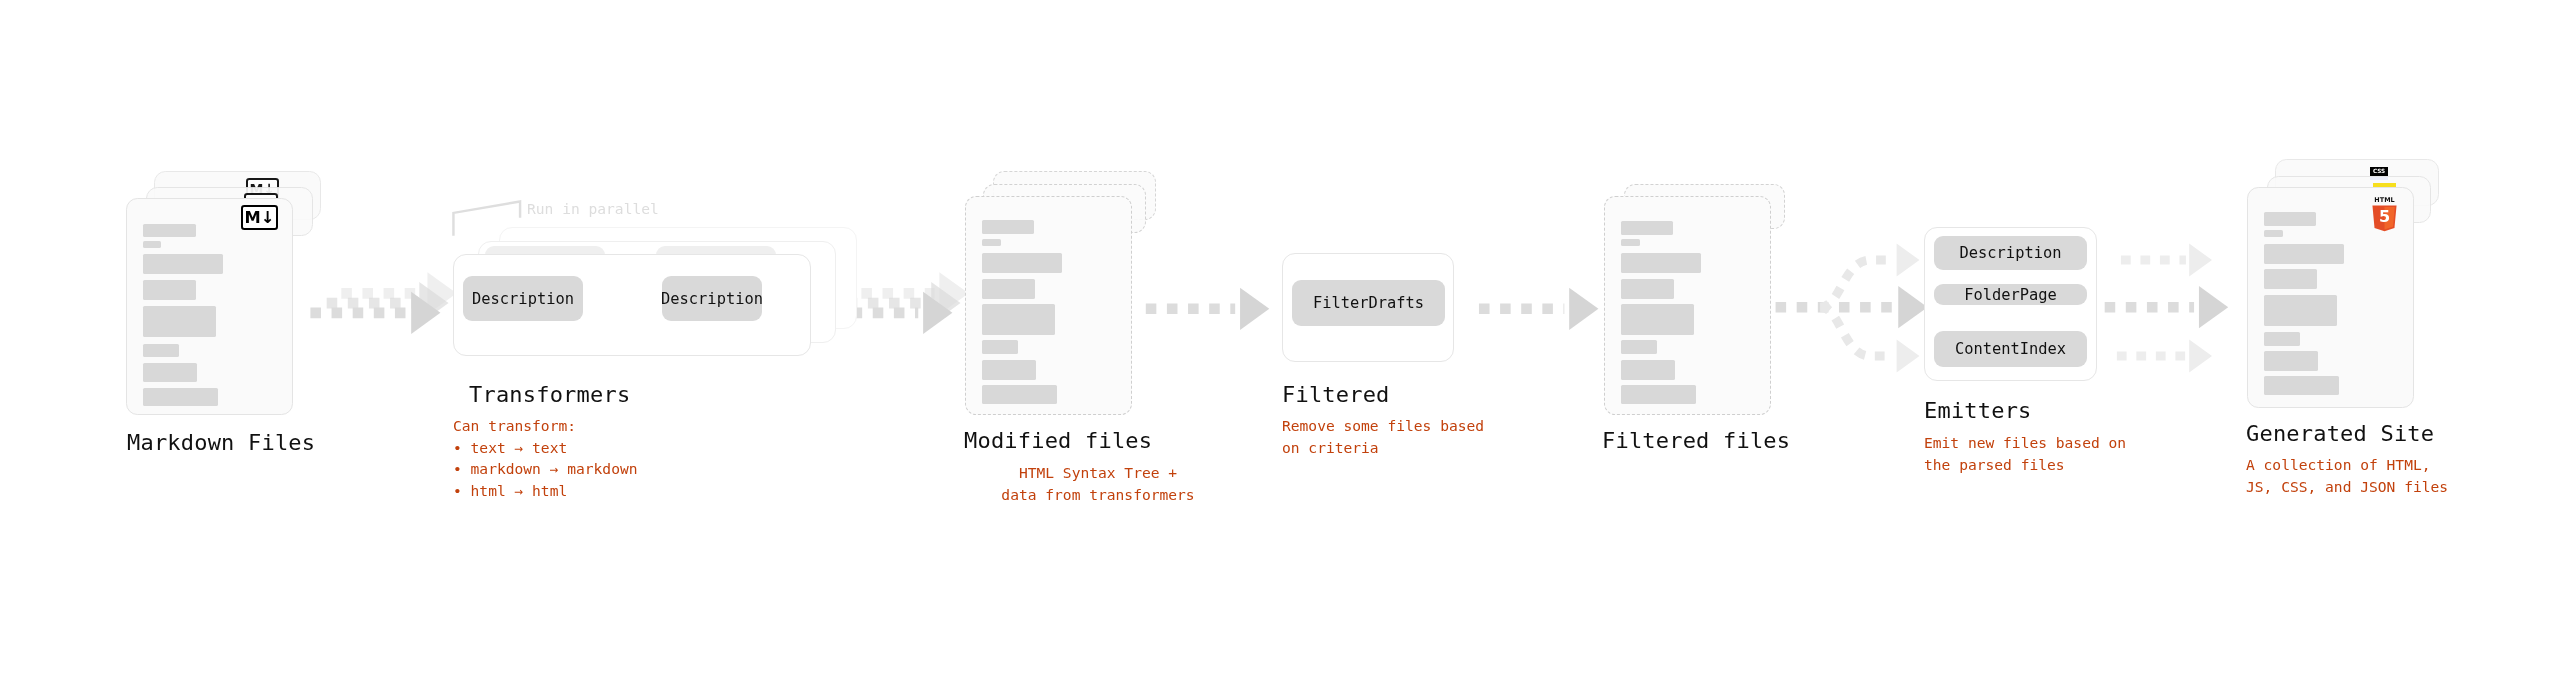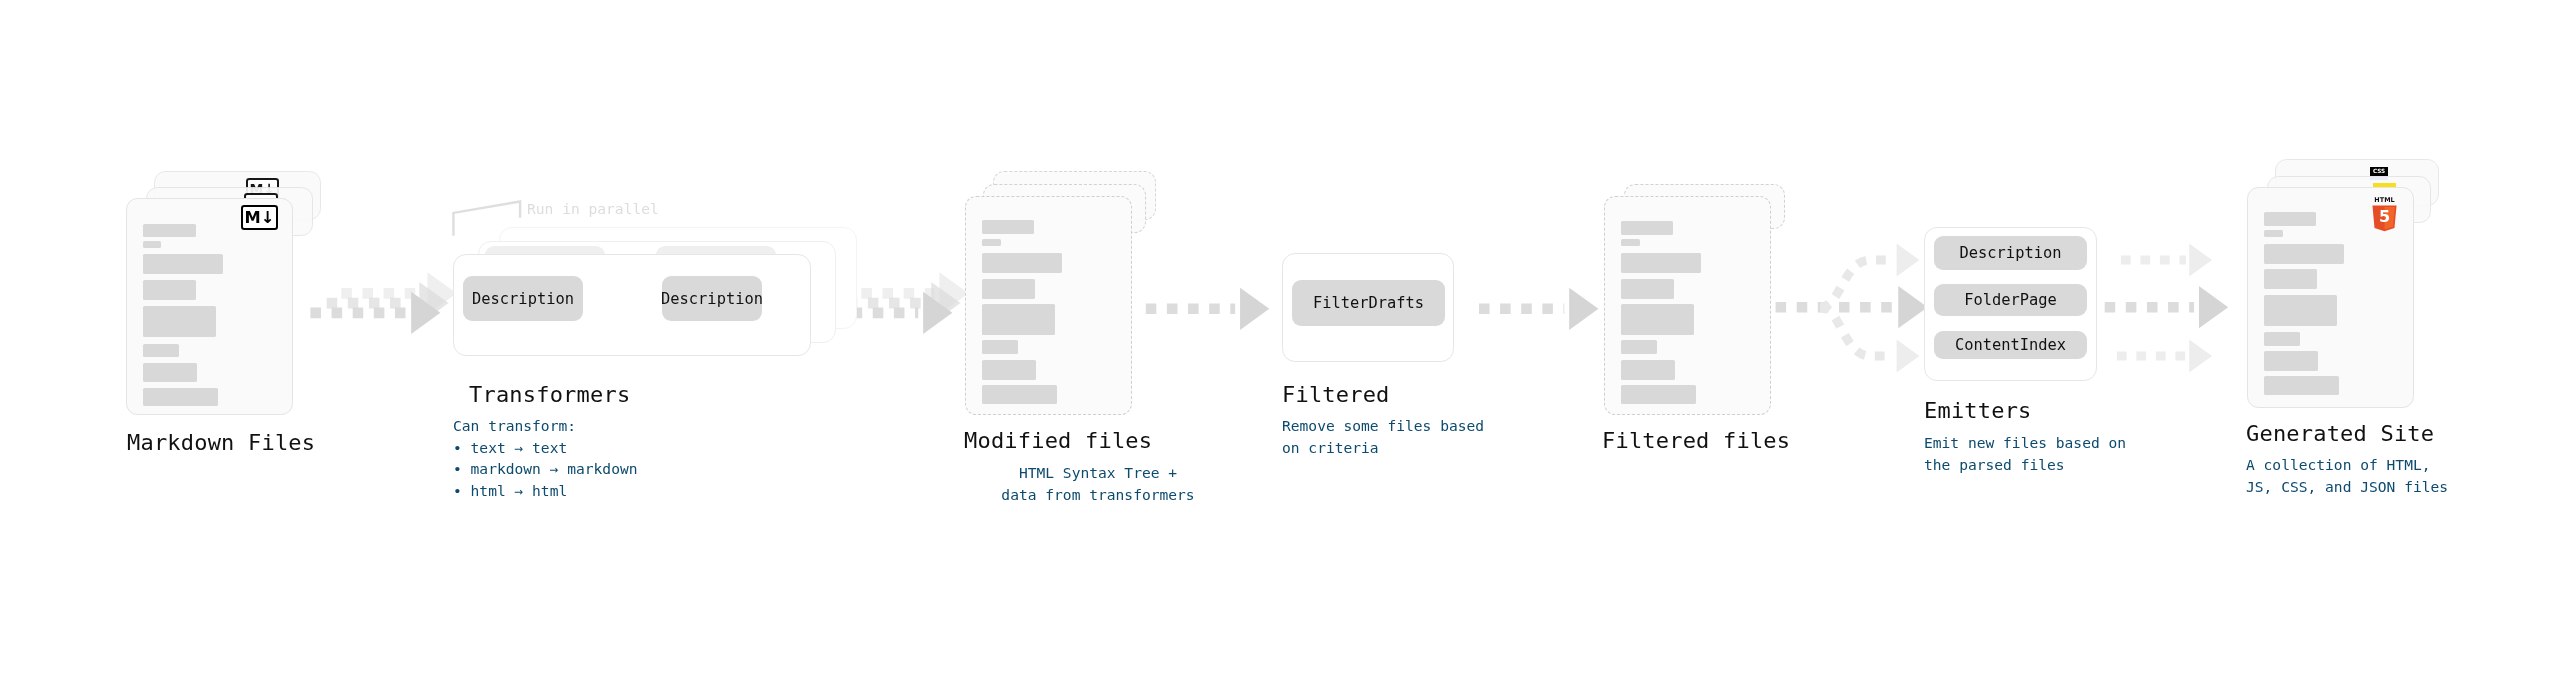--- a/index.html
+++ b/index.html
@@ -33,21 +33,21 @@
     position: absolute;
     font-size: 22px;
     letter-spacing: 0.2px;
     color: #111111;
     white-space: nowrap;
   }
   .sub {
     position: absolute;
     font-size: 14.6px;
     line-height: 1.48;
-    color: #0c4a6e;
+    color: #c2410c;
     white-space: pre-line;
   }
   .sub.listy { white-space: pre-line; }
 
   
   .gbox {
     position: absolute;
     background: #ffffff;
     border: 1.6px solid #e6e6e6;
     border-radius: 13px;
@@ -275,22 +275,22 @@
     <div class="skel" style="left:1621px; top:340px; width:36px; height:14px;"></div>
     <div class="skel" style="left:1621px; top:360px; width:54px; height:19.5px;"></div>
     <div class="skel" style="left:1621px; top:385px; width:75px; height:18.7px;"></div>
 
     <div class="ttl" style="left:1602px; top:428px;">Filtered files</div>
   </div>
 
   <div class="stack">
     <div class="gbox" style="left:1924px; top:227px; width:173px; height:154px;"></div>
     <div class="pill" style="left:1934px; top:236px; width:153px; height:34px;">Description</div>
-    <div class="pill" style="left:1934px; top:284px; width:153px; height:32px;">FolderPage</div>
-    <div class="pill" style="left:1934px; top:331px; width:153px; height:28px;">ContentIndex</div>
+    <div class="pill" style="left:1934px; top:284px; width:153px; height:21px;">FolderPage</div>
+    <div class="pill" style="left:1934px; top:331px; width:153px; height:36px;">ContentIndex</div>
 
     <div class="ttl" style="left:1924px; top:398px;">Emitters</div>
     <div class="sub" style="left:1924px; top:432px; width:276px;">Emit new files based on
 the parsed files</div>
   </div>
 
   <div class="stack">
     <div class="card back2" style="left:2275px; top:159px; width:164px; height:47px;"></div>
     <div class="cssb" style="left:2370px; top:167px; width:18px; height:13px;">
       <div class="ctxt">CSS</div>

